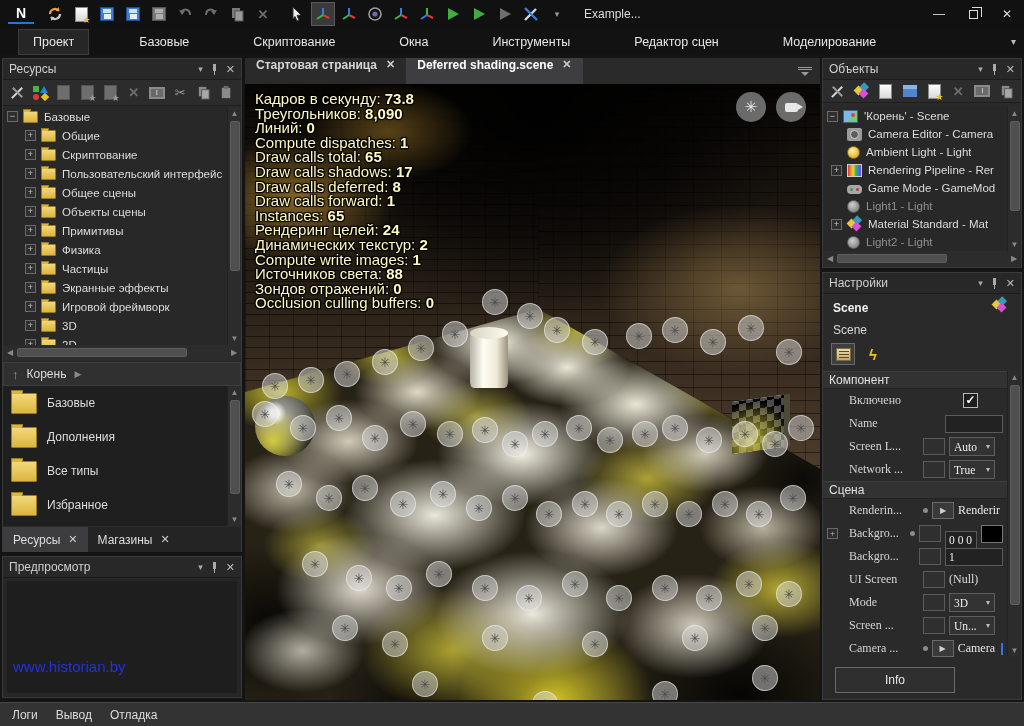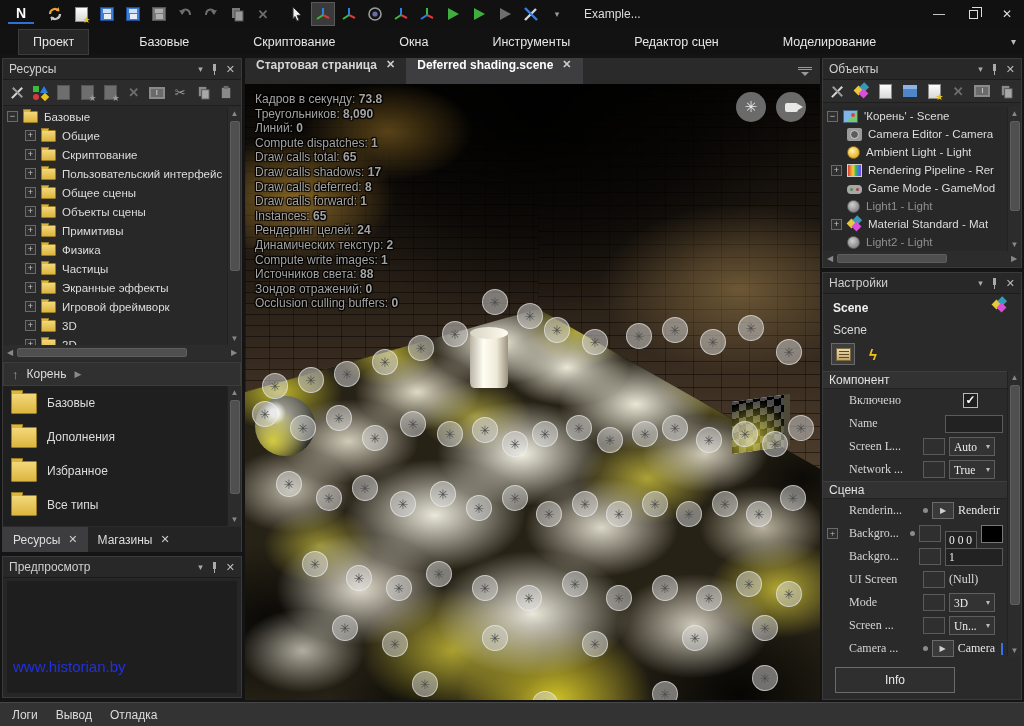--- a/index.html
+++ b/index.html
@@ -164,21 +164,21 @@
       radial-gradient(circle at 35% 80%, rgba(230,220,70,.8), transparent 75%),
       repeating-linear-gradient(0deg,#d8d8d2 0 7px, #8e8e86 7px 14px),
       repeating-linear-gradient(90deg,#d8d8d2 0 7px, #8e8e86 7px 14px);
     background-blend-mode:normal, difference, normal; border-right:6px solid #4e4a3a; }
   #vp-btns { position:absolute; right:14px; top:8px; display:flex; gap:10px; }
   .vp-circle { width:30px; height:30px; border-radius:50%; background:rgba(140,140,140,.75);
     display:flex; align-items:center; justify-content:center; color:#e8e8e8; font-size:15px; }
   .cam-glyph { width:13px; height:9px; background:#e8e8e8; border-radius:2px; position:relative; }
   .cam-glyph::after { content:""; position:absolute; right:-5px; top:1px;
     border-top:3.5px solid transparent; border-bottom:3.5px solid transparent; border-left:5px solid #e8e8e8; }
-  #stats { position:absolute; left:10px; top:8px; font-size:12px; line-height:14.6px; color:#a3a3a3;
+  #stats { position:absolute; left:10px; top:8px; font-size:15px; line-height:14.6px; color:#fef9c3;
     text-shadow:1px 1px 1px #000, -1px 1px 1px #000, 1px -1px 1px #000, -1px -1px 1px #000; }
   #stats b { font-weight:bold; }
 
   
   #objects { position:absolute; left:822px; top:58px; width:200px; height:210px; background:#2a2a2a;
     border:1px solid #3a3a3a; }
   #obj-tree { position:absolute; left:0; top:48px; width:184px; height:144px; overflow:hidden;
     background:#282828; font-size:11.5px; }
   .obj-row { display:flex; align-items:center; height:18px; padding-left:4px; white-space:nowrap; }
   .obj-row .lbl { overflow:hidden; text-overflow:clip; }
@@ -547,25 +547,25 @@
         <div class="cat-item">
           <span class="folder big"></span>
           <span>Базовые</span>
         </div>
         <div class="cat-item">
           <span class="folder big"></span>
           <span>Дополнения</span>
         </div>
         <div class="cat-item">
           <span class="folder big"></span>
-          <span>Избранное</span>
+          <span>Все типы</span>
         </div>
         <div class="cat-item">
           <span class="folder big"></span>
-          <span>Все типы</span>
+          <span>Избранное</span>
         </div>
       </div>
     <div class="vscroll" style="left:224px; top:327px; height:140px;">
       <div class="arr">▲</div>
       <div class="vthumb" style="top:14px; height:94px;"></div>
       <div class="arr" style="position:absolute; bottom:0; width:100%;">▼</div>
     </div>
     <div id="res-tabs">
         <div class="res-tab active">
           <span>Ресурсы</span>

